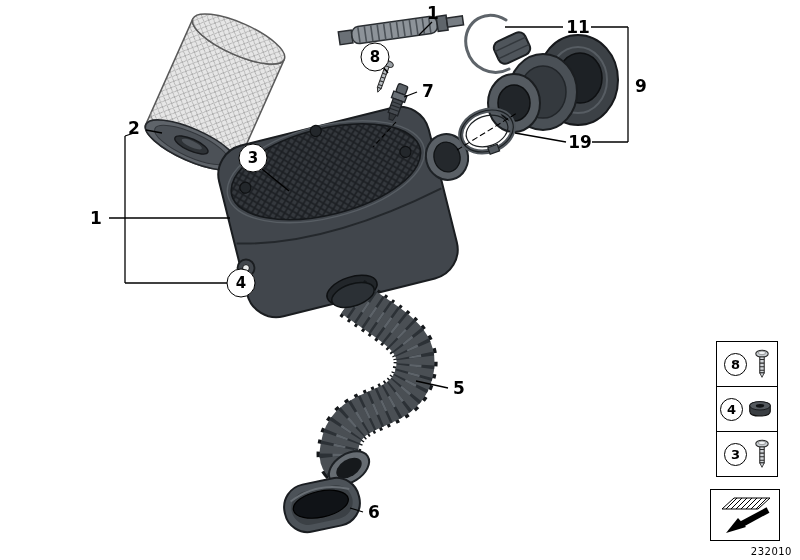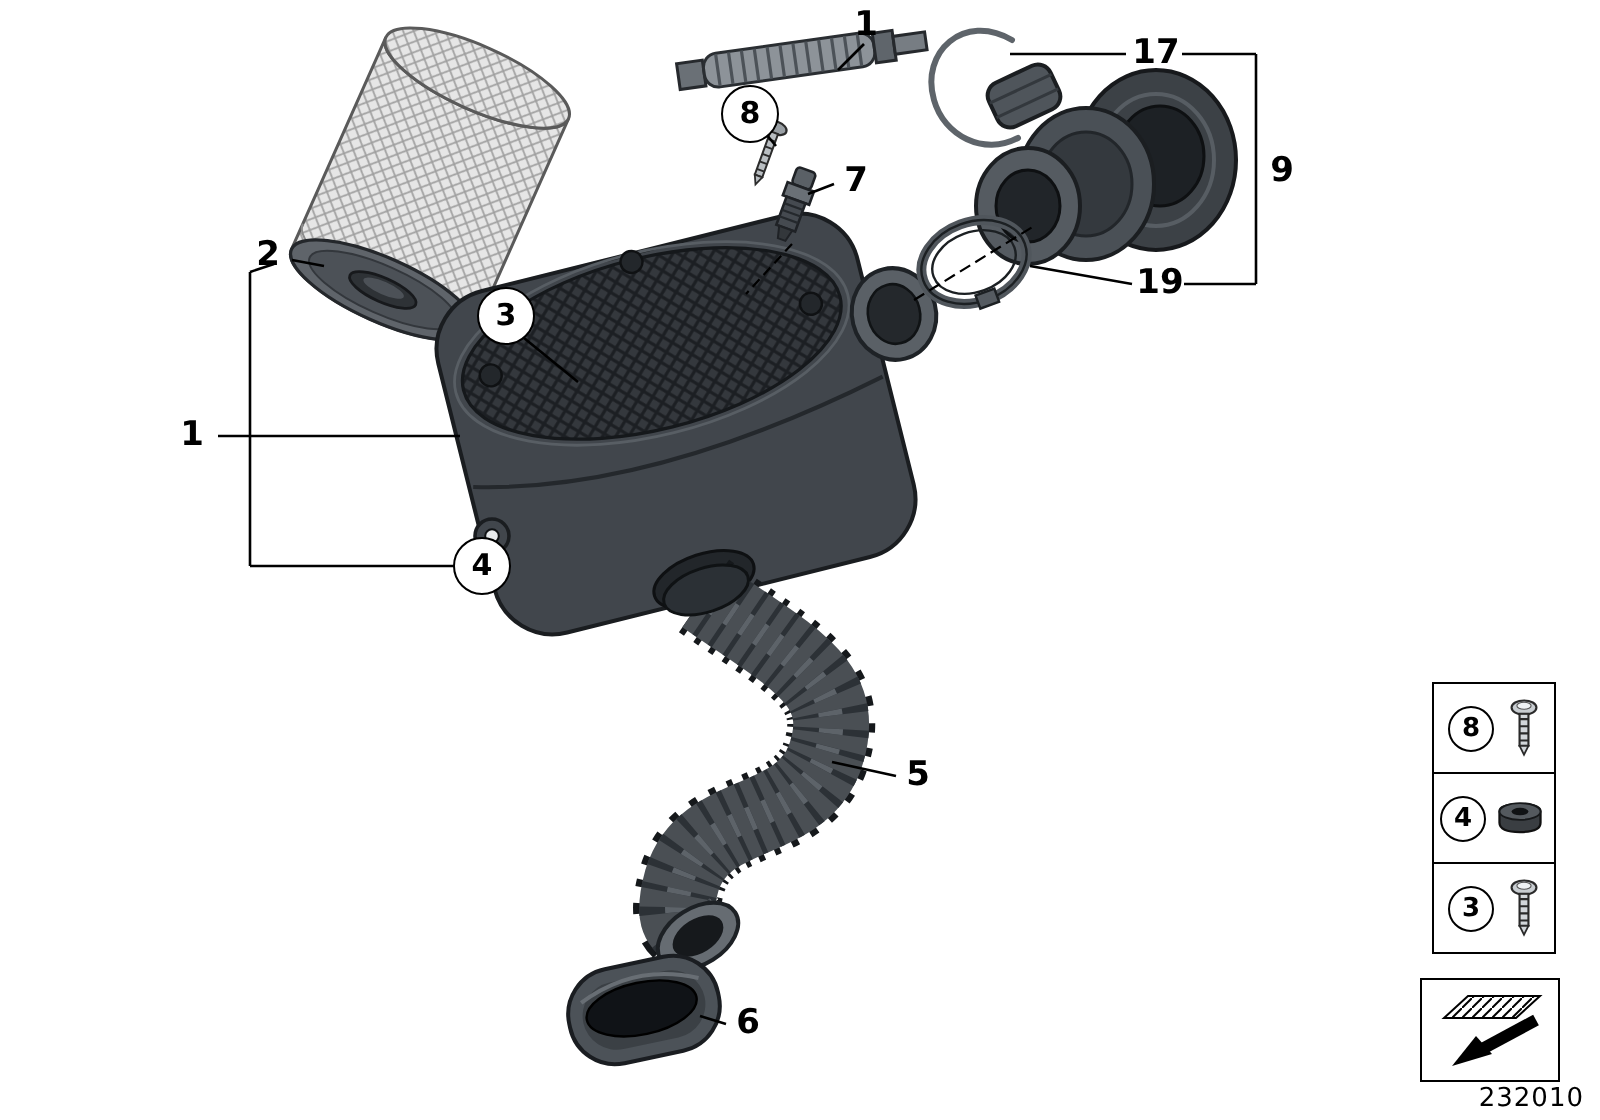--- a/index.html
+++ b/index.html
@@ -11,21 +11,21 @@
   .callout.circled{width:27px;height:27px;border:1.7px solid #000;border-radius:50%;
            display:flex;align-items:center;justify-content:center;font-size:15px;background:#fff;}
   .legend{position:absolute;left:716px;top:341px;width:60px;border:1.6px solid #000;background:#fff;}
   .legend-row{height:44px;display:flex;align-items:center;justify-content:space-evenly;
            border-bottom:1.6px solid #000;cursor:pointer;}
   .legend-row:last-child{border-bottom:none;}
   .legend-circle{width:21px;height:21px;border:1.5px solid #000;border-radius:50%;flex:none;
            display:flex;align-items:center;justify-content:center;font-size:13px;font-weight:bold;}
   .symbol-box{position:absolute;left:710px;top:489px;width:68px;height:50px;border:1.6px solid #000;
            display:flex;align-items:center;justify-content:center;background:#fff;}
-  .drawing-number{position:absolute;right:8px;bottom:3px;font-size:13px;letter-spacing:0.5px;}
+  .drawing-number{position:absolute;right:8px;bottom:3px;font-size:10px;letter-spacing:0.5px;}
 </style>
 </head>
 <body>
 
 <div class="stage">
 
   <svg class="art" width="800" height="560" viewBox="0 0 800 560">
     <defs>
       <pattern id="xhLight" width="7" height="7" patternUnits="userSpaceOnUse">
         <rect width="7" height="7" fill="#e6e6e6"></rect>
@@ -162,21 +162,21 @@
   <div class="callout" style="left:96px;top:218px">1</div>
   <div class="callout" style="left:134px;top:128px">2</div>
   <div class="callout circled" style="left:253px;top:158px">3</div>
   <div class="callout circled" style="left:241px;top:283px">4</div>
   <div class="callout" style="left:459px;top:388px">5</div>
   <div class="callout" style="left:374px;top:512px">6</div>
   <div class="callout" style="left:428px;top:91px">7</div>
   <div class="callout circled" style="left:375px;top:57px">8</div>
   <div class="callout" style="left:641px;top:86px">9</div>
   <div class="callout" style="left:580px;top:142px">19</div>
-  <div class="callout" style="left:578px;top:27px">17</div>
+  <div class="callout" style="left:578px;top:27px">11</div>
   <div class="callout" style="left:433px;top:13px">1</div>
 
   <div class="legend">
     <div class="legend-row">
       <span class="legend-circle">8</span>
       <svg width="16" height="32" viewBox="0 0 18 32">
         <ellipse cx="9" cy="4.5" rx="7" ry="4" fill="#c8cdd1" stroke="#2a2a2a" stroke-width="1.2"></ellipse>
         <ellipse cx="9" cy="3.5" rx="4" ry="2" fill="#eef1f3" stroke="#555" stroke-width="0.6"></ellipse>
         <rect x="6.5" y="8" width="5" height="18" fill="#d2d6da" stroke="#2a2a2a" stroke-width="1.2"></rect>
         <path d="M6.5 11 H11.5 M6.5 15 H11.5 M6.5 19 H11.5 M6.5 23 H11.5" stroke="#2a2a2a" stroke-width="1.2"></path>

